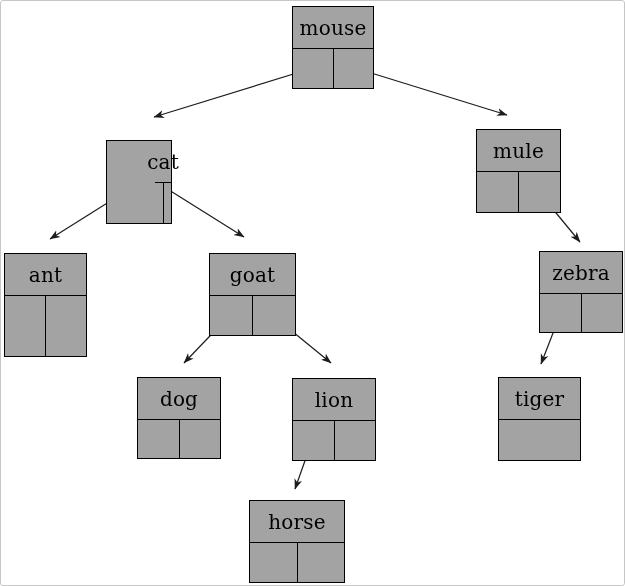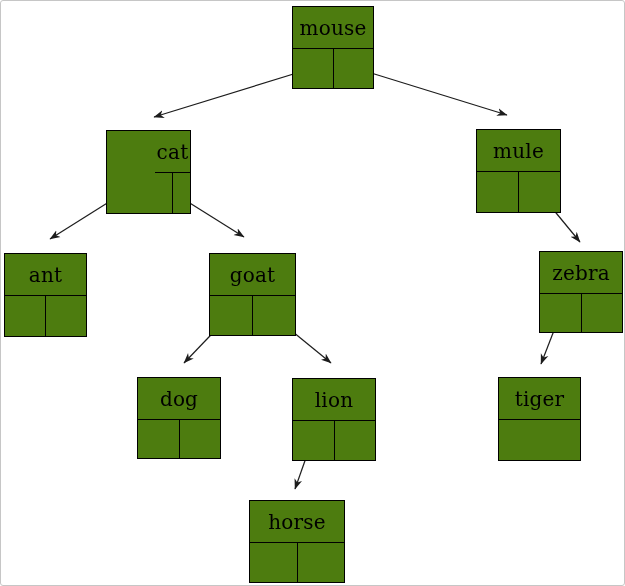--- a/index.html
+++ b/index.html
@@ -26,21 +26,21 @@
   svg.edges {
     position: absolute;
     left: 0; top: 0;
     width: 625px;
     height: 586px;
     pointer-events: none;
   }
   .node {
     position: absolute;
     border: 1px solid #000000;
-    background: #4d7c0f;
+    background: #a3a3a3;
     box-sizing: border-box;
     display: flex;
     flex-direction: column;
   }
   .node-label {
     height: 41px;
     border-bottom: 1px solid #000000;
     display: flex;
     align-items: center;
     justify-content: center;
@@ -81,35 +81,35 @@
         <line x1="312" y1="437" x2="294" y2="488" stroke="#1c1c1c" stroke-width="1.2" marker-end="url(#arrowhead)"></line>
       </svg>
 
   <div class="node" style="left: 291px; top: 5px; width: 82px; height: 83px;">
         <div class="node-label">mouse</div>
         <div class="node-cells">
           <div class="node-cell left"></div>
           <div class="node-cell right"></div>
         </div>
       </div>
-      <div class="node" style="left: 105px; top: 129px; width: 85px; height: 84px; padding-left: 48px;">
+      <div class="node" style="left: 105px; top: 139px; width: 66px; height: 84px; padding-left: 48px;">
         <div class="node-label">cat</div>
         <div class="node-cells">
           <div class="node-cell left"></div>
           <div class="node-cell right"></div>
         </div>
       </div>
       <div class="node" style="left: 475px; top: 128px; width: 85px; height: 84px;">
         <div class="node-label">mule</div>
         <div class="node-cells">
           <div class="node-cell left"></div>
           <div class="node-cell right"></div>
         </div>
       </div>
-      <div class="node" style="left: 3px; top: 252px; width: 83px; height: 84px;">
+      <div class="node" style="left: 3px; top: 252px; width: 83px; height: 104px;">
         <div class="node-label">ant</div>
         <div class="node-cells">
           <div class="node-cell left"></div>
           <div class="node-cell right"></div>
         </div>
       </div>
       <div class="node" style="left: 208px; top: 252px; width: 87px; height: 83px; justify-content: space-between;">
         <div class="node-label">goat</div>
         <div class="node-cells">
           <div class="node-cell left"></div>

